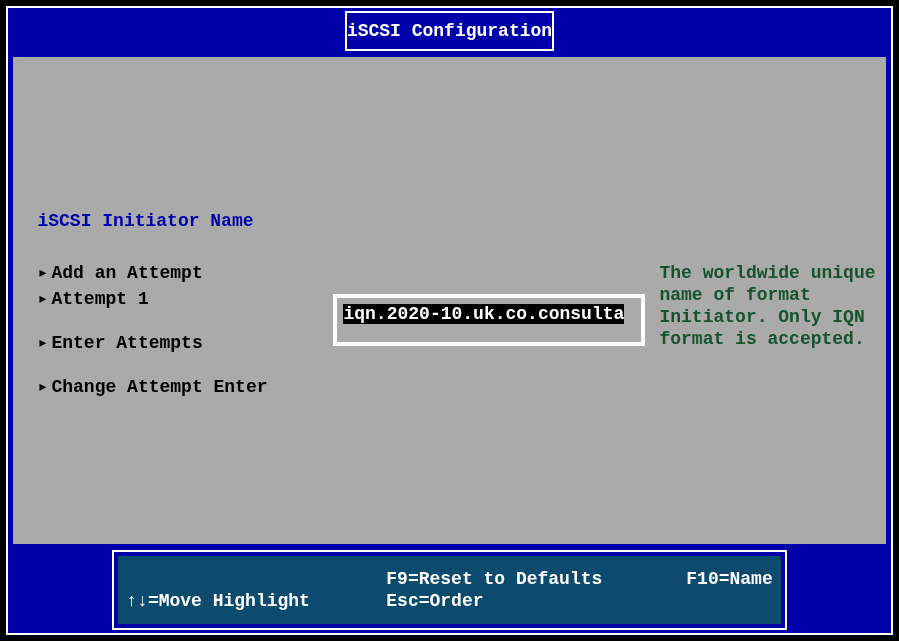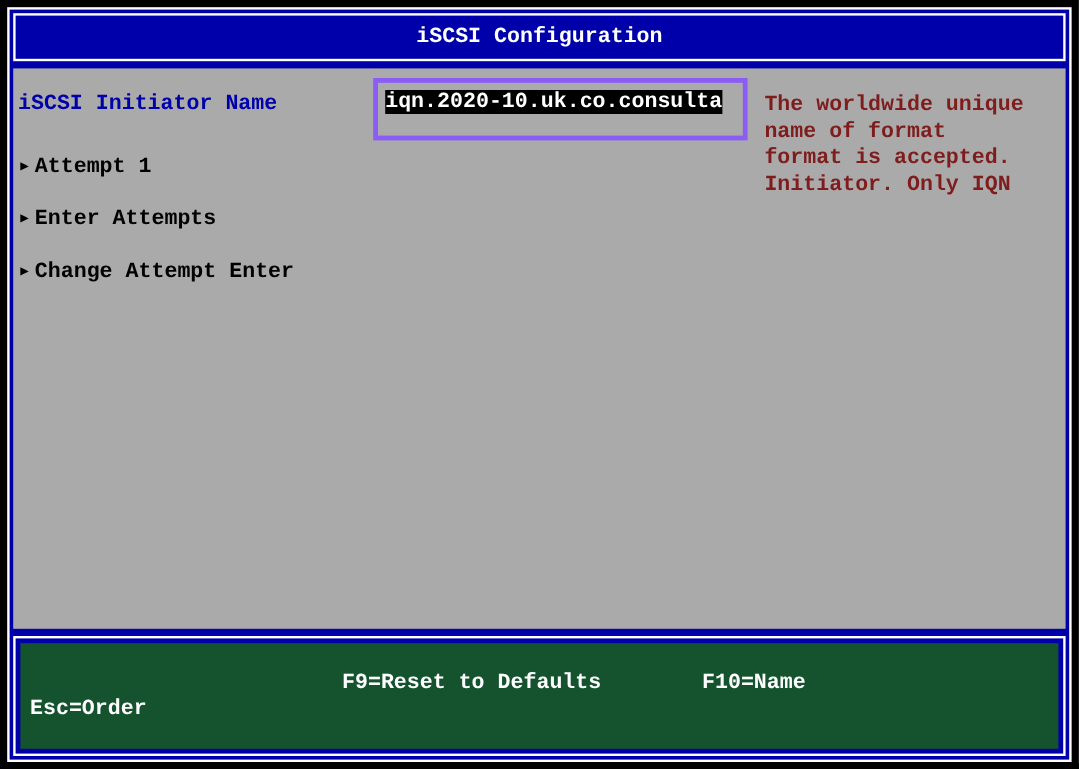--- a/index.html
+++ b/index.html
@@ -1,18 +1,19 @@
 <!DOCTYPE html>
 <html><head>
   <meta charset="utf-8">
   <style>
     * {
       margin: 0;
       padding: 0;
       box-sizing: border-box;
+      align-items: center;
     }
     body {
       background: #000;
       font-family: 'Courier New', monospace;
       font-size: 18px;
       font-weight: bold;
       width: 899px;
       height: 641px;
       overflow: hidden;
       padding: 6px;
@@ -30,21 +31,21 @@
       background: #0000aa;
       color: #fff;
       text-align: center;
       padding: 8px 0;
       border: 2px solid #fff;
       margin-bottom: 6px;
     }
     .main-area {
       background: #aaaaaa;
       flex: 1;
-      padding: 20px 10px 10px 0;
+      padding: 20px 10px 10px 20px;
       position: relative;
       color: #0000aa;
       display: flex;
       flex-direction: column;
     }
     .content-columns {
       display: flex;
       flex: 1;
     }
     .left-col {
@@ -72,43 +73,43 @@
       display: inline-block;
       width: 14px;
     }
     .menu-spacer {
       height: 18px;
     }
     .value-box-wrap {
       position: absolute;
       top: -12px;
       left: 0;
-      border: 4px solid #8b5cf6;
+      border: 4px solid #ffffff;
       padding: 6px 6px 18px 6px;
       width: 312px;
     }
     .value-line1, .value-line2 {
       background: #000;
       color: #fff;
       display: inline-block;
     }
     .help-text {
-      color: #7f1d1d;
+      color: #14532d;
       line-height: 22px;
     }
     .footer-bar {
       background: #0000aa;
       border: 2px solid #fff;
       padding: 4px;
       margin-top: 6px;
     }
     .footer-inner {
-      background: #14532d;
+      background: #0c4a6e;
       color: #fff;
-      padding: 22px 8px;
+      padding: 12px 8px;
       display: grid;
       grid-template-columns: 260px 300px 1fr;
       line-height: 22px;
     }
     .footer-cell {
       white-space: nowrap;
     }
   </style>
 </head>
 <body>
@@ -116,20 +117,23 @@
 <div class="outer-frame">
   <div class="title-bar">
     <span>iSCSI Configuration</span>
   </div>
 
   <div class="main-area">
     <div class="content-columns">
       <div class="left-col">
         <div class="field-label">iSCSI Initiator Name</div>
 
+        <div class="menu-item">
+          <span class="arrow">▸</span><span>Add an Attempt</span>
+        </div>
         <div class="menu-item">
           <span class="arrow">▸</span><span>Attempt 1</span>
         </div>
         <div class="menu-spacer"></div>
         <div class="menu-item">
           <span class="arrow">▸</span><span>Enter Attempts</span>
         </div>
         <div class="menu-spacer"></div>
         <div class="menu-item">
           <span class="arrow">▸</span><span>Change Attempt Enter</span>
@@ -141,28 +145,29 @@
           <div>
             <span class="value-line1">iqn.2020-10.uk.co.consulta</span><br>
           </div>
         </div>
       </div>
 
       <div class="right-col">
         <div class="help-text">
           <div>The worldwide unique</div>
           <div>name of format</div>
+          <div>Initiator. Only IQN</div>
           <div> format is accepted.</div>
-          <div>Initiator. Only IQN</div>
         </div>
       </div>
     </div>
   </div>
 
   <div class="footer-bar">
     <div class="footer-inner">
       <div class="footer-cell"></div>
       <div class="footer-cell">F9=Reset to Defaults</div>
       <div class="footer-cell">F10=Name</div>
+      <div class="footer-cell">↑↓=Move Highlight</div>
       <div class="footer-cell">Esc=Order</div>
     </div>
   </div>
 </div>
 
 </body></html>

